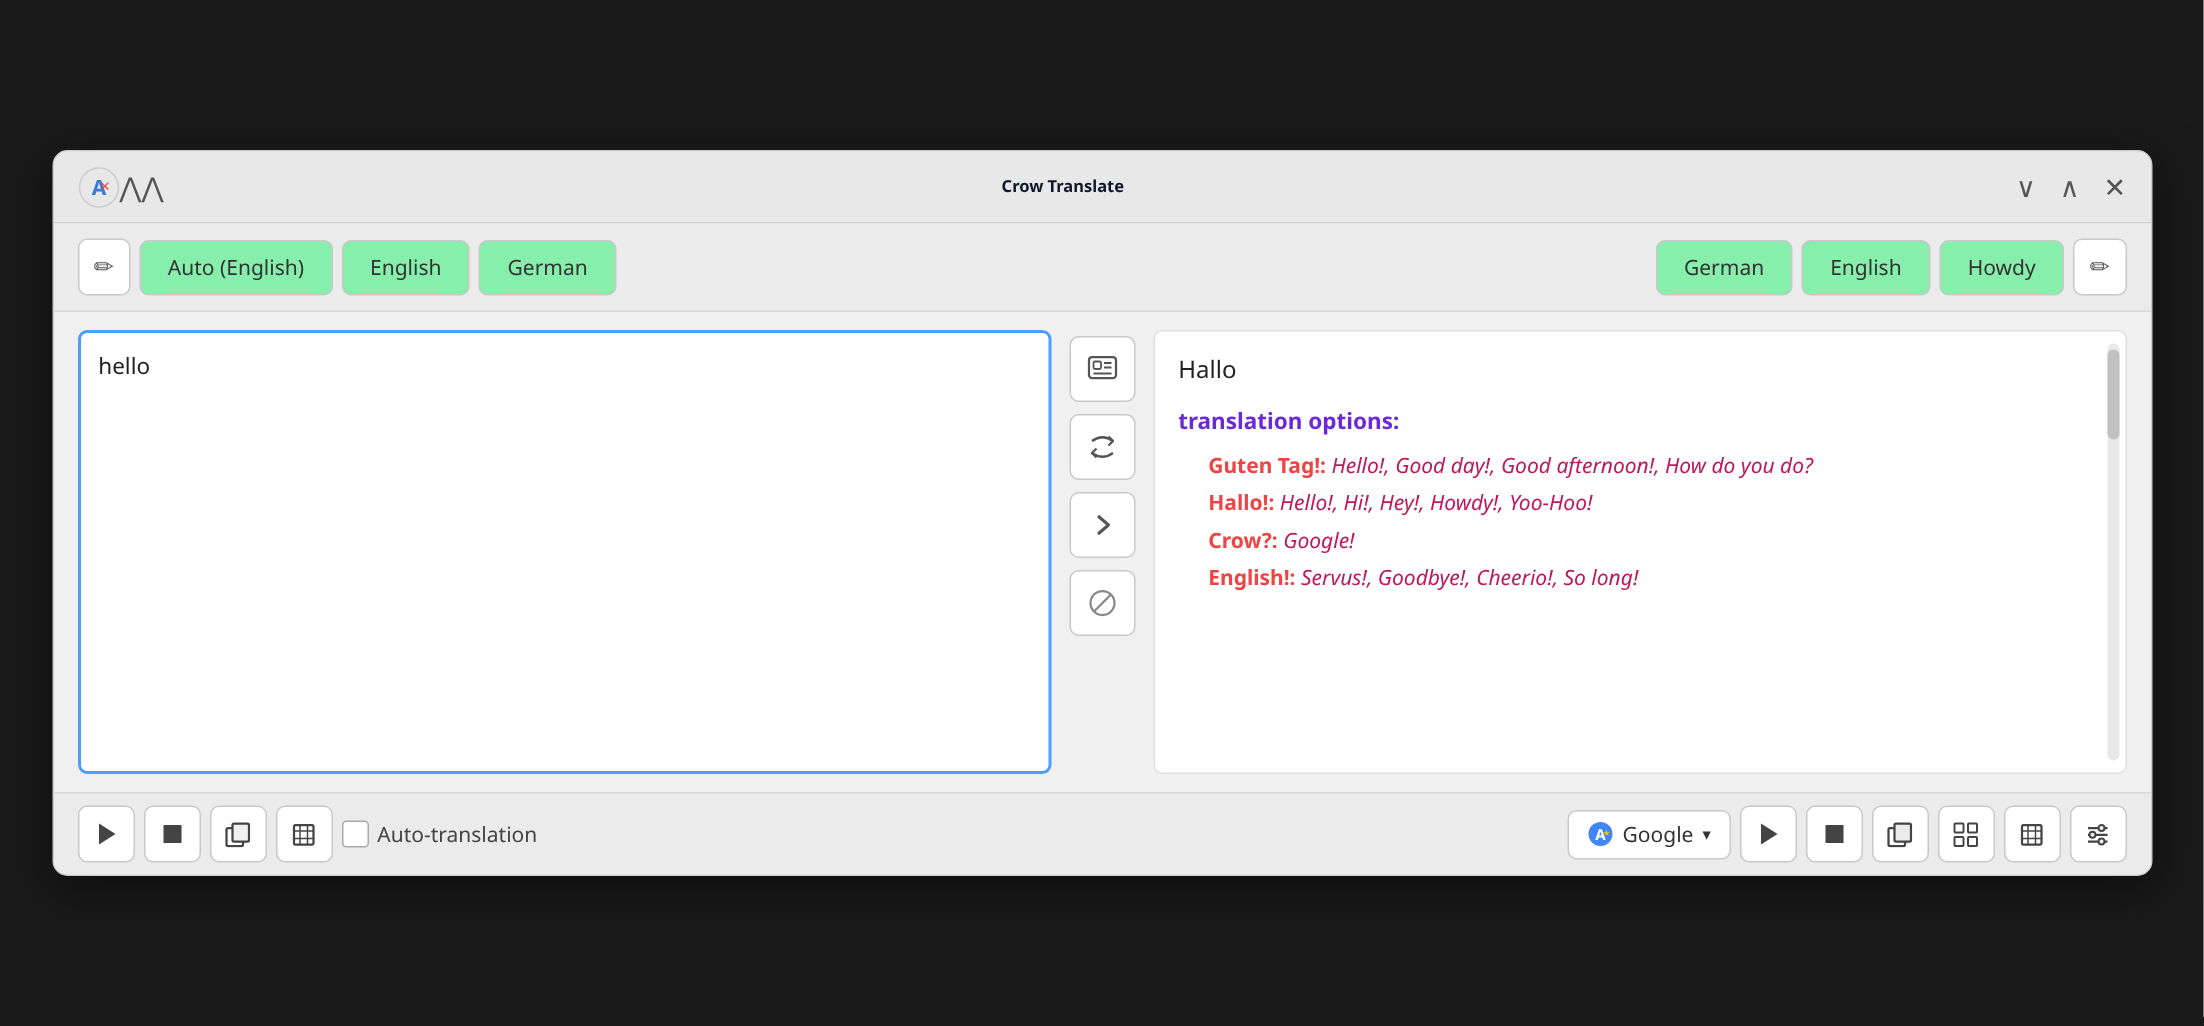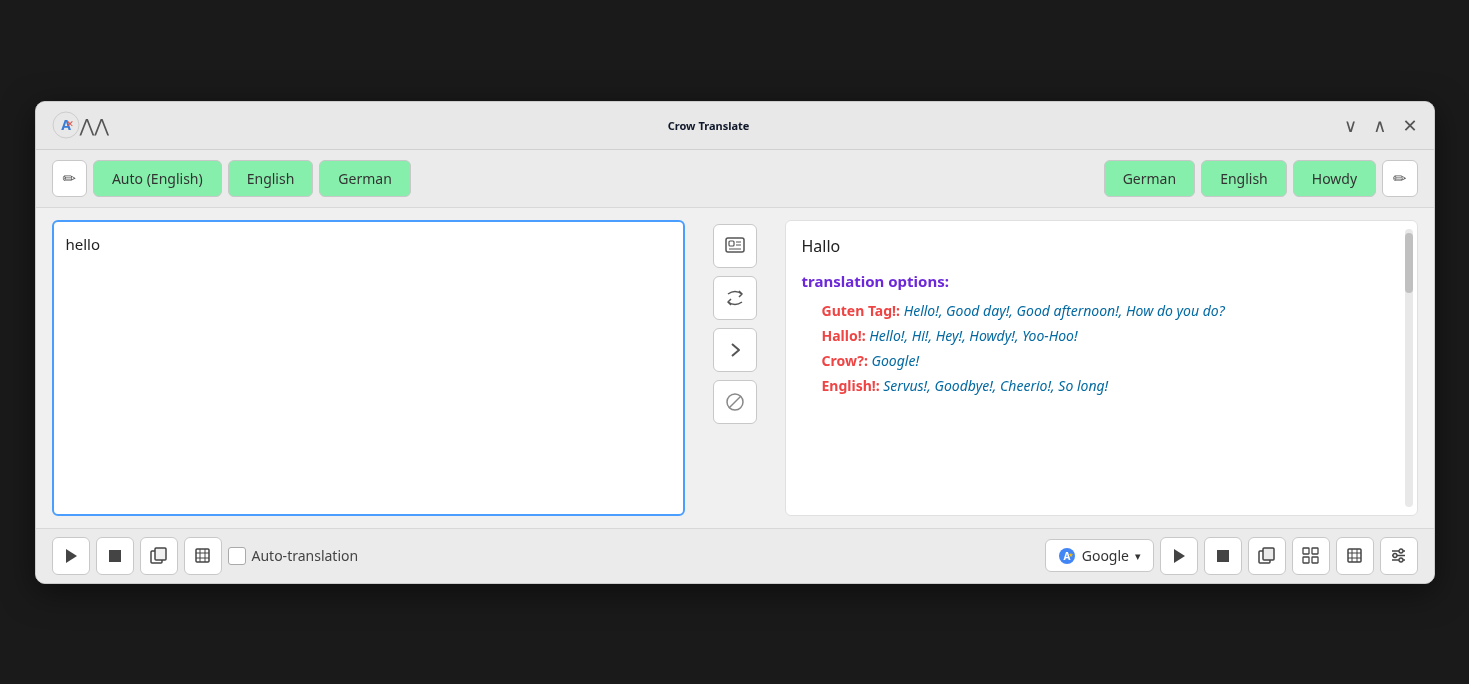--- a/index.html
+++ b/index.html
@@ -88,21 +88,21 @@
       border: 1px solid #c8c8c8;
       border-radius: 6px;
       padding: 8px 10px;
       cursor: pointer;
       font-size: 16px;
       color: #555;
     }
     .main-content {
       display: flex;
       padding: 12px 16px;
-      gap: 16px;
+      gap: 0;
       min-height: 320px;
     }
     .left-panel {
       flex: 1;
       display: flex;
       flex-direction: column;
     }
     .source-textarea {
       flex: 1;
       border: 2px solid #4a9eff;
@@ -186,21 +186,21 @@
       font-size: 14px;
       color: #333;
       padding-left: 20px;
     }
     .option-key {
       font-weight: bold;
       color: #ef4444;
     }
     .option-values {
       font-style: italic;
-      color: #0369a1;
+      color: #be185d;
     }
     .bottom-bar {
       background: #ebebeb;
       border-top: 1px solid #d8d8d8;
       padding: 8px 16px;
       display: flex;
       align-items: center;
       gap: 17px;
     }
     .bottom-left {

